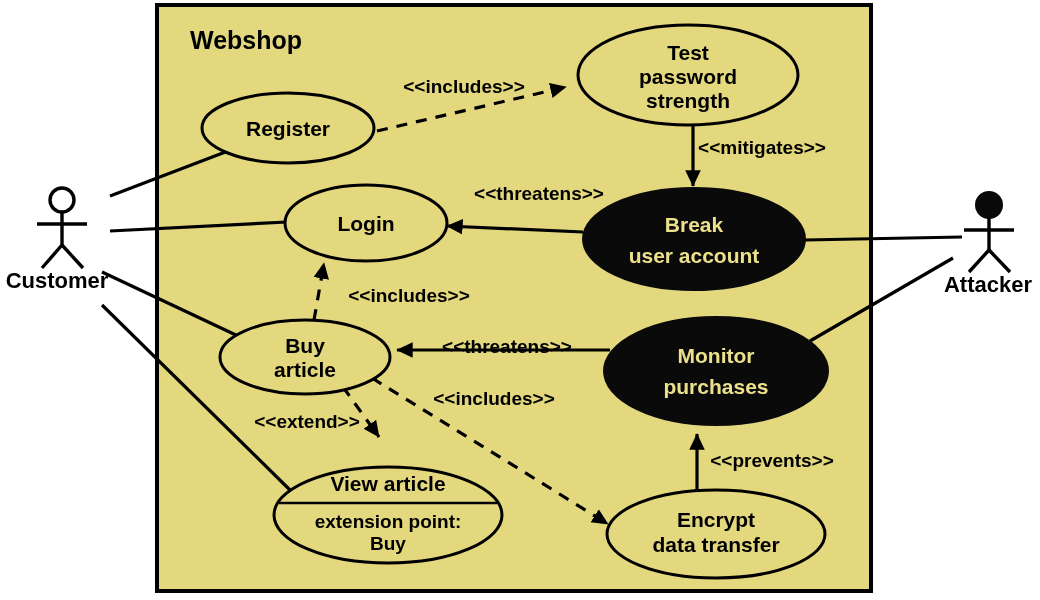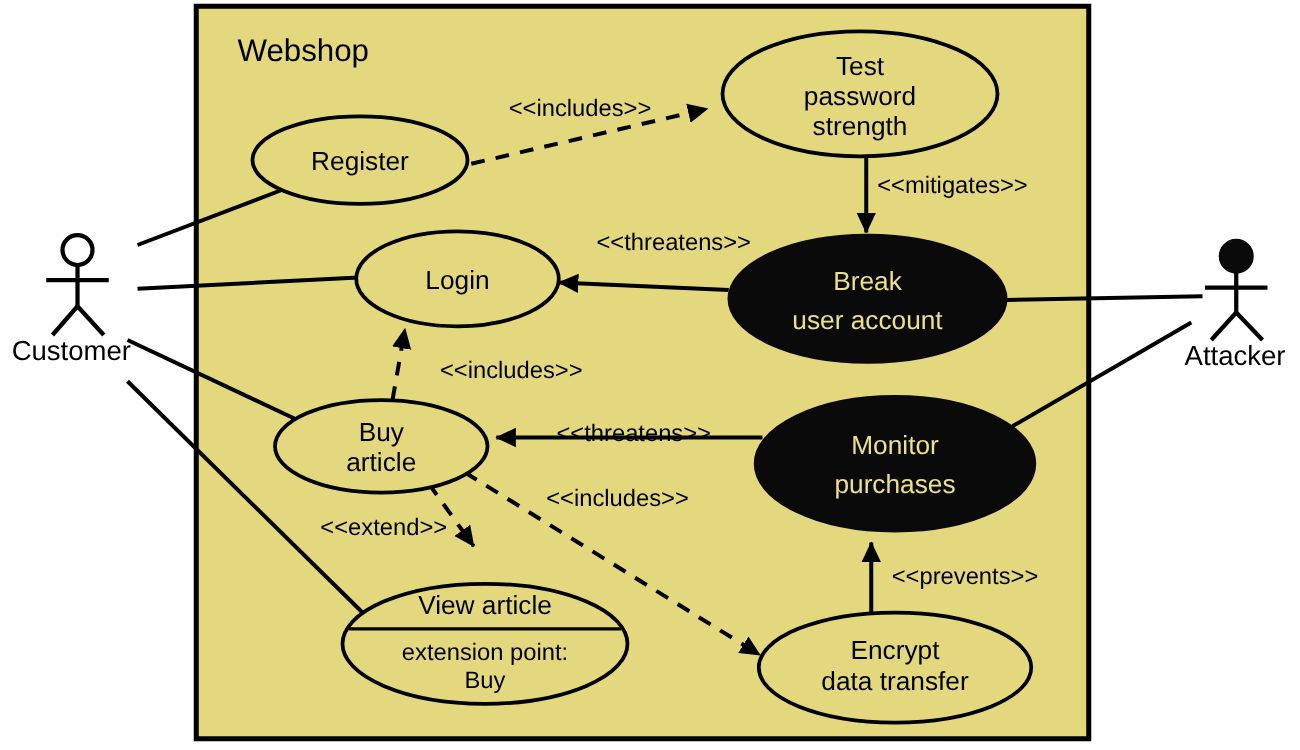--- a/index.html
+++ b/index.html
@@ -10,20 +10,21 @@
   body {
     width: 1040px;
     height: 600px;
     font-family: "Liberation Sans", sans-serif;
     overflow: hidden;
   }
   #diagram-root {
     position: relative;
     width: 1000px;
     height: 600px;
+    font-weight: bold;
   }
   svg#uml {
     display: block;
     width: 1040px;
     height: 600px;
   }
   .sys-boundary {
     fill: #e3d87e;
     stroke: #000000;
     stroke-width: 4;

